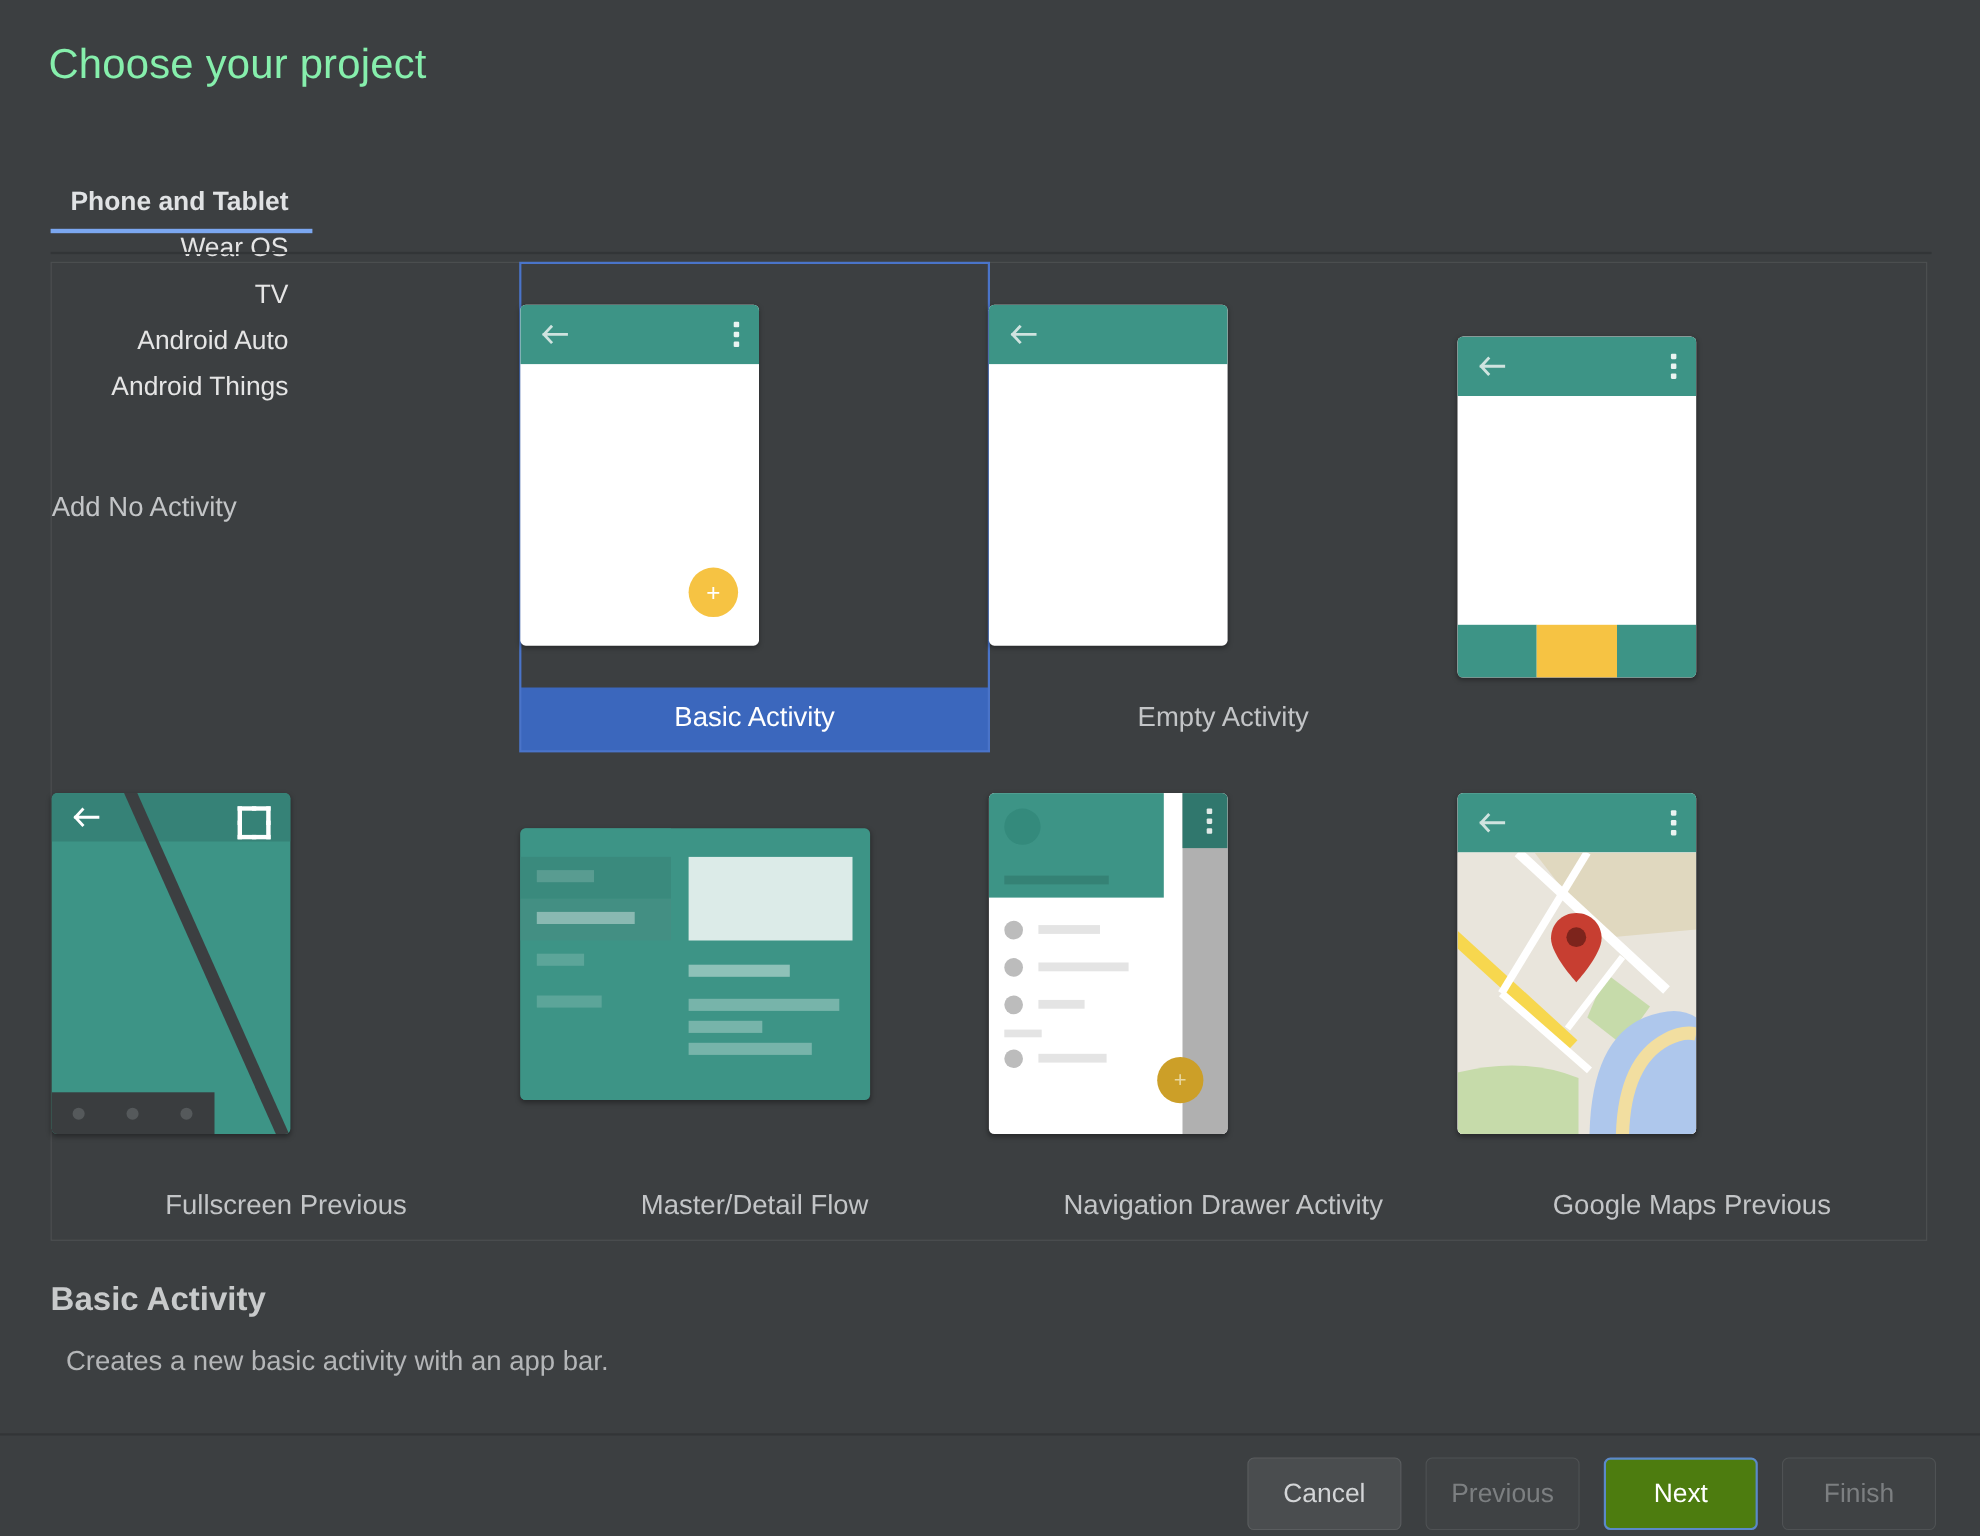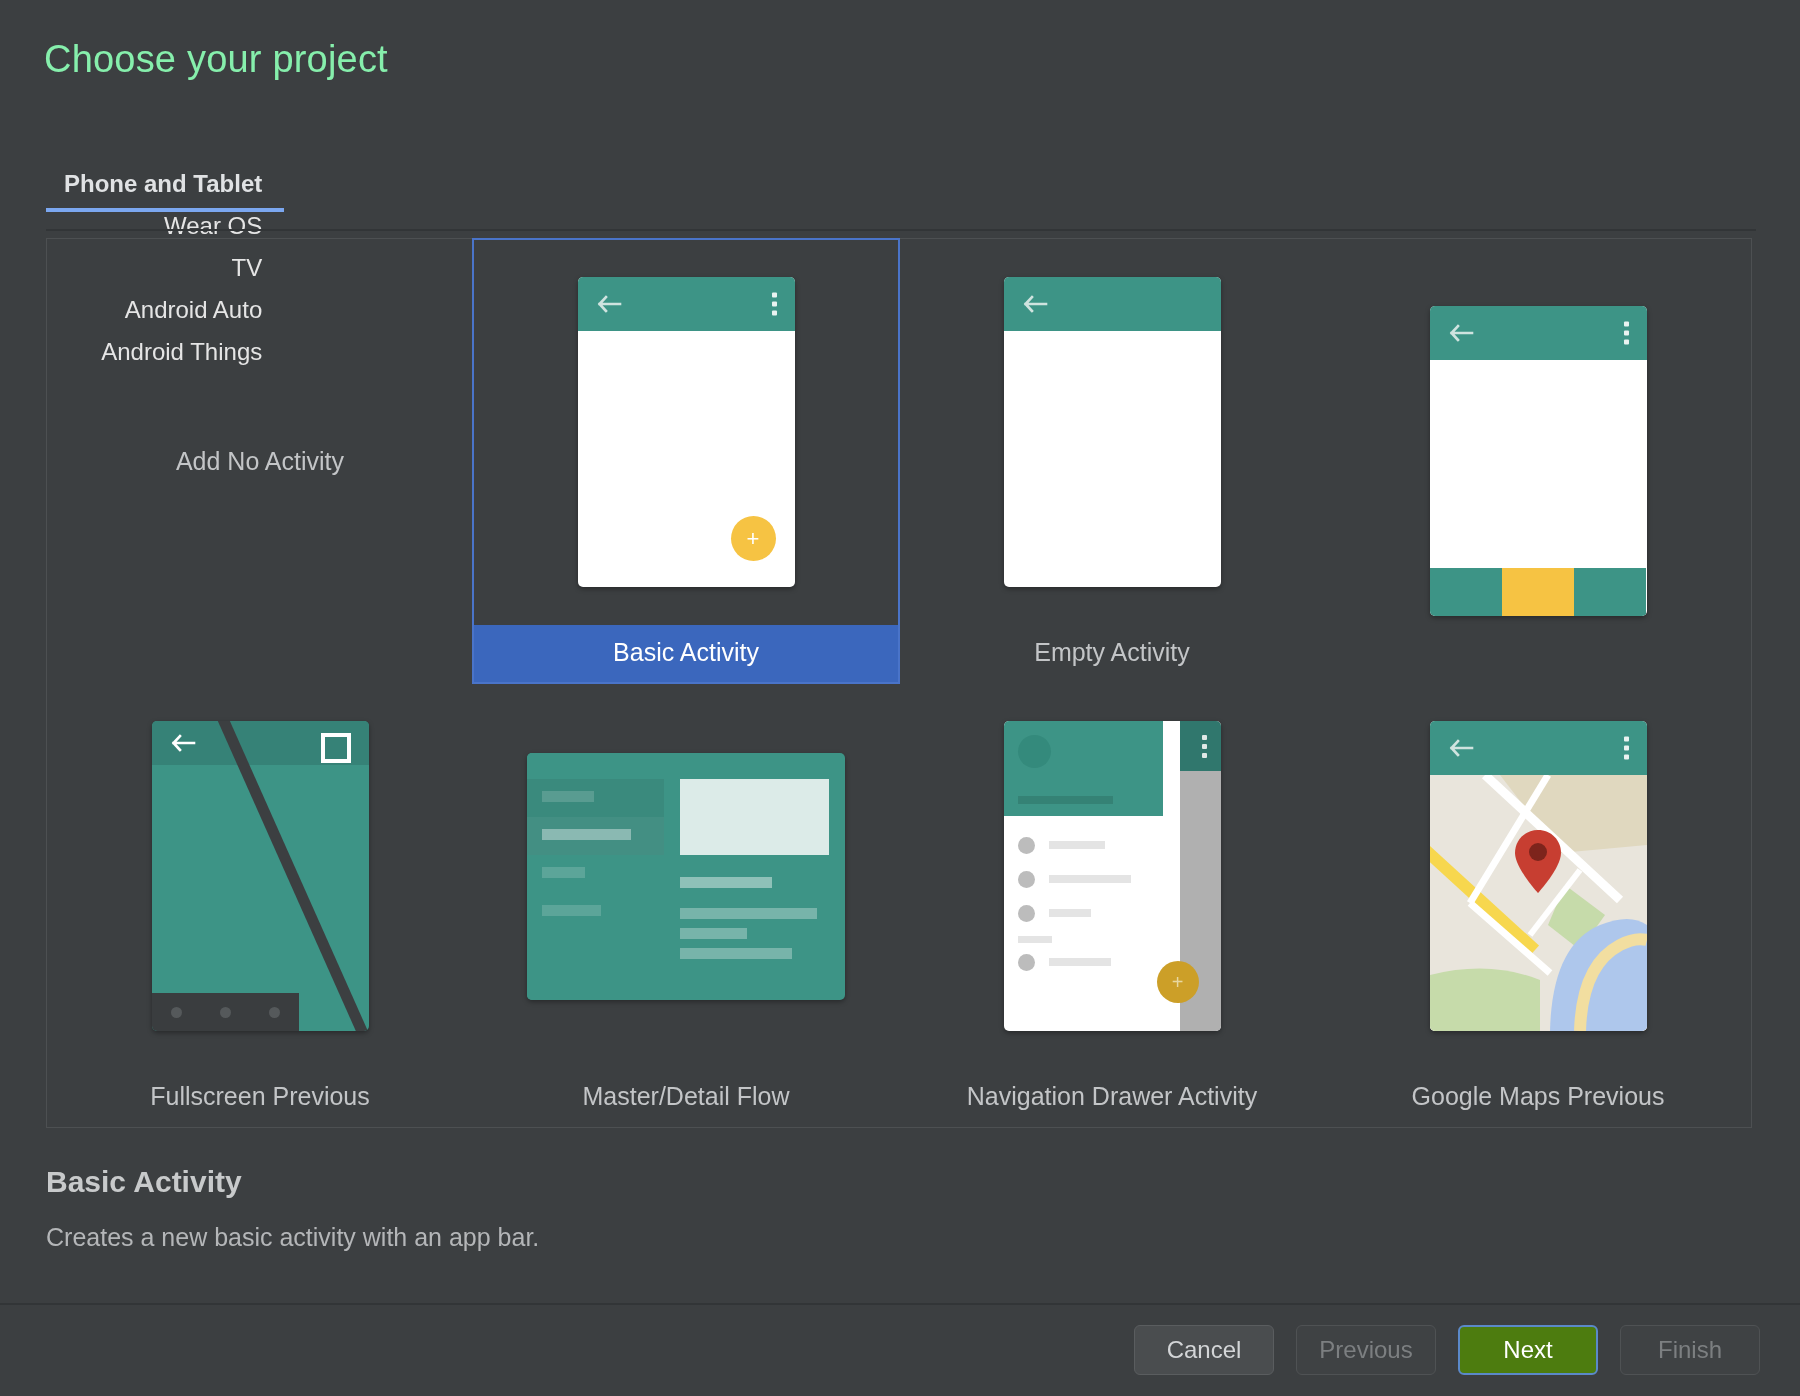--- a/index.html
+++ b/index.html
@@ -90,21 +90,21 @@
     align-items: center;
     justify-content: flex-start;
   }
   .cell.selected { outline: 2px solid #4a74c9; outline-offset: -1px; }
 
   .thumb-area {
     flex: 1;
     width: 100%;
     display: flex;
     align-items: center;
-    justify-content: center;
+    justify-content: flex-start;
   }
   .cell-label {
     width: 100%;
     text-align: center;
     font-size: 25px;
     color: #c3c5c7;
     padding: 13px 0 16px 0;
     box-sizing: border-box;
   }
   .cell.selected .cell-label {
@@ -324,21 +324,21 @@
   .desc-title {
     position: absolute;
     left: 46px;
     top: 1165px;
     font-size: 30px;
     font-weight: bold;
     color: #c8cacb;
   }
   .desc-text {
     position: absolute;
-    left: 46px;
+    left: 60px;
     top: 1223px;
     font-size: 25px;
     color: #b4b6b8;
   }
 
   
   .footer-sep {
     position: absolute;
     left: 0; right: 0;
     top: 1303px;
@@ -347,21 +347,21 @@
   }
   .footer {
     position: absolute;
     right: 40px;
     top: 1325px;
     display: flex;
     gap: 22px;
   }
   .btn {
     min-width: 140px;
-    height: 50px;
+    height: 66px;
     border-radius: 6px;
     border: 1px solid #5a5d5f;
     background: #4a4d4f;
     color: #d3d5d7;
     font-size: 24px;
     display: flex;
     align-items: center;
     justify-content: center;
     box-sizing: border-box;
     cursor: default;

